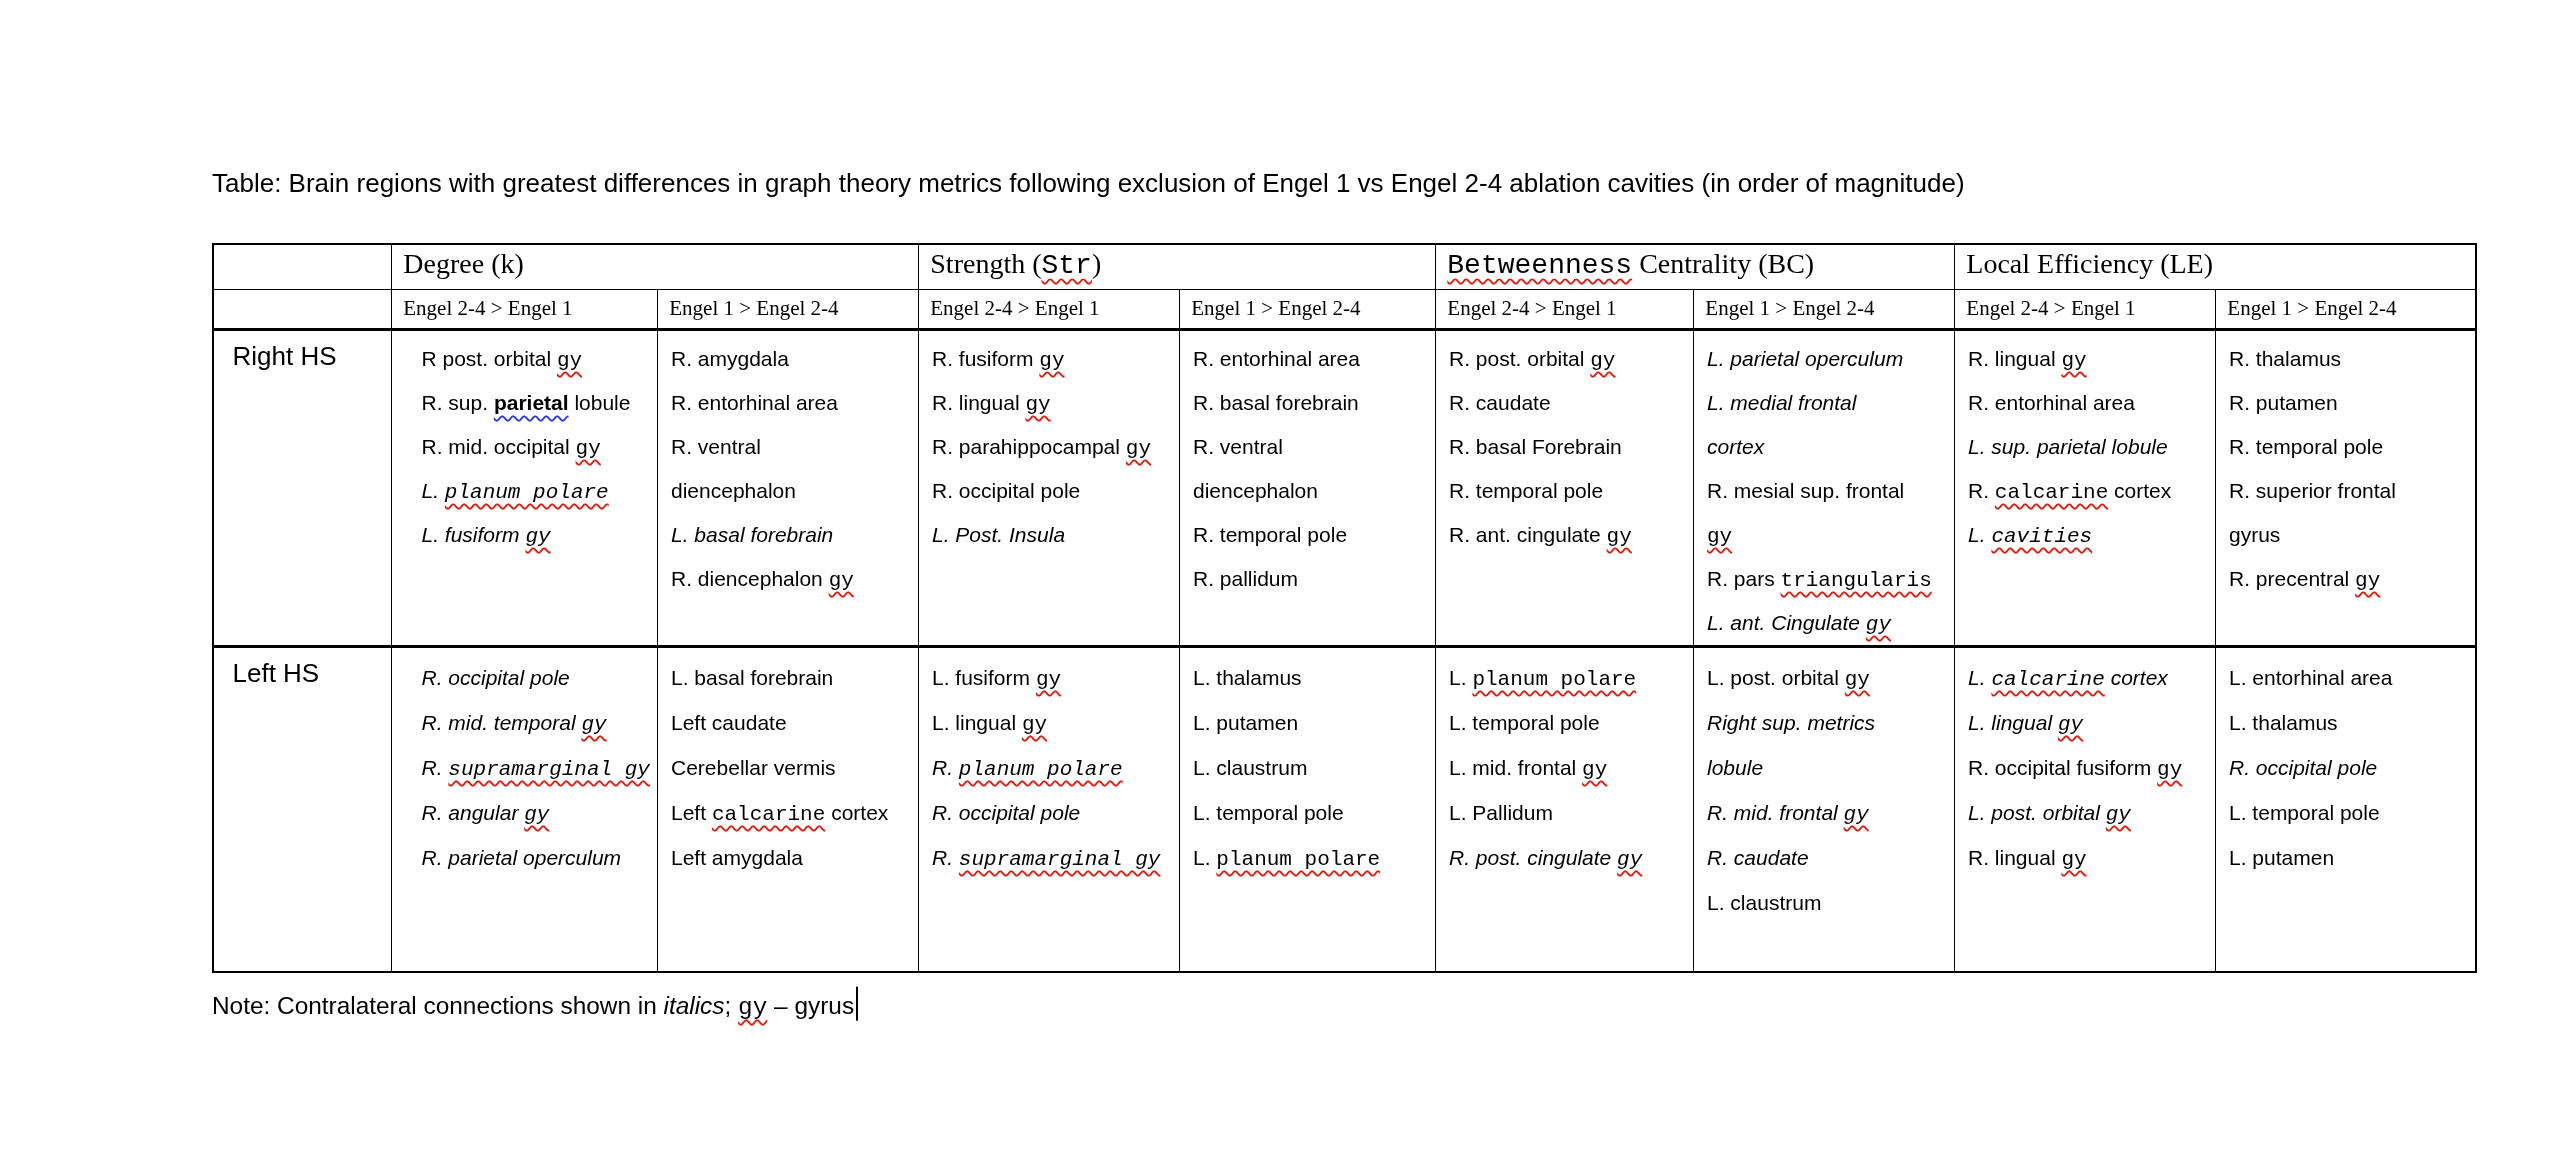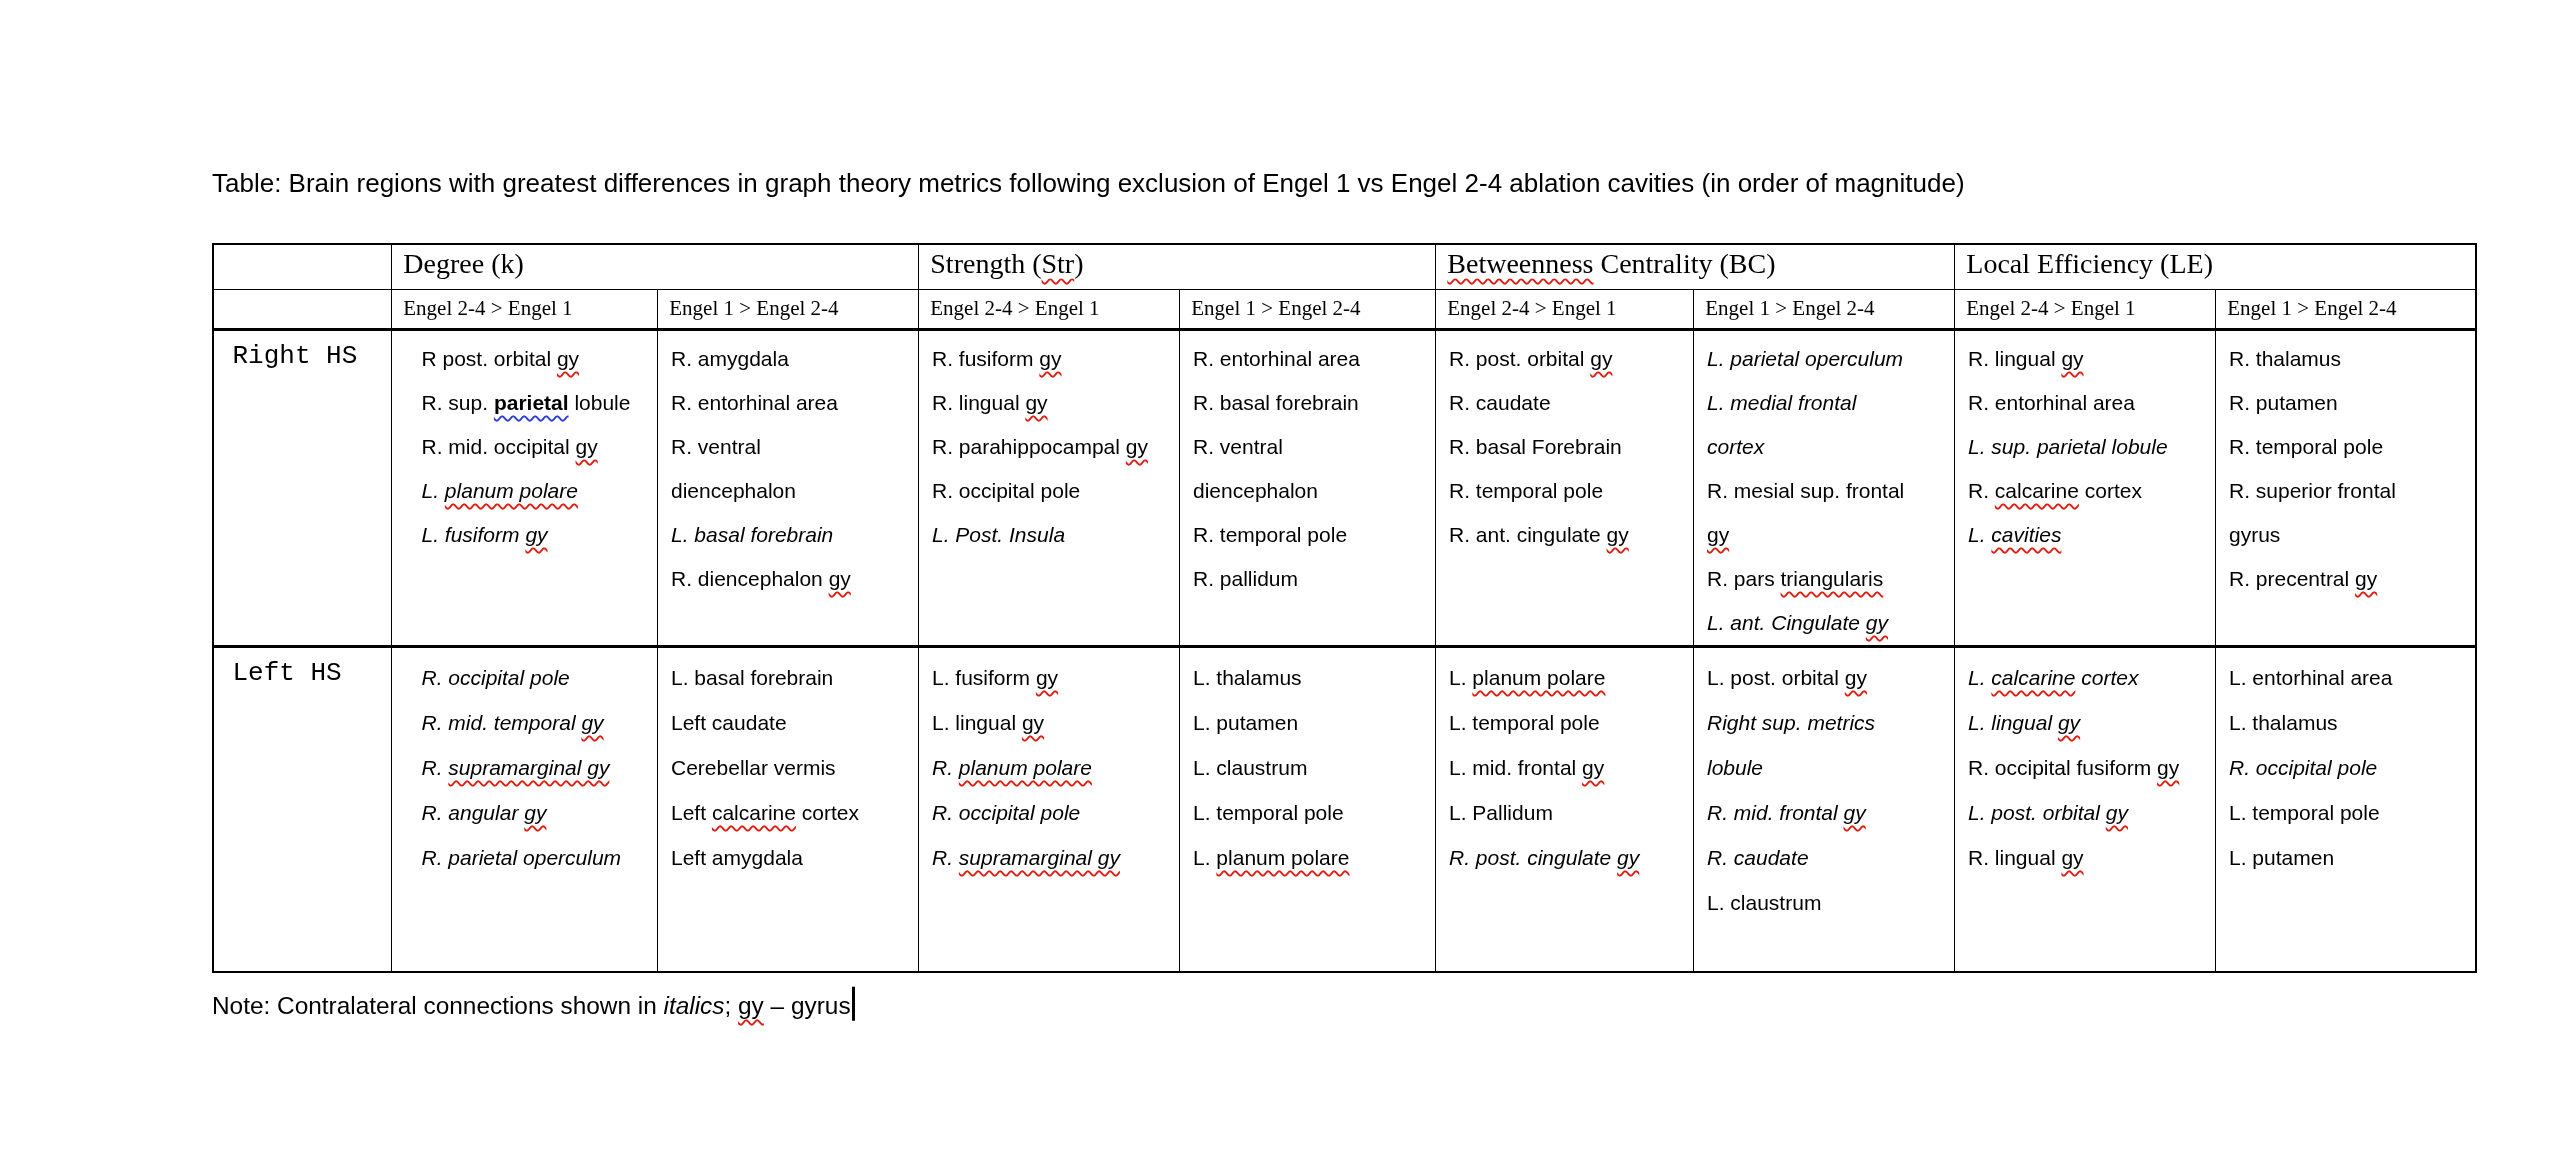--- a/index.html
+++ b/index.html
@@ -15,32 +15,32 @@
 
   tr.h1{height:45px;}
   tr.h2{height:40px;}
   tr.row-right{height:316px;}
   tr.row-left{height:325px;}
   tr.h2 td{border-bottom:3.4px solid #000;margin-top:28px;}
   tr.row-right td{border-bottom:3.4px solid #000;}
 
   td.metric{font-family:"Liberation Serif",serif;font-size:28px;padding:3.4px 0 0 11.8px;white-space:nowrap;}
   td.sub{font-family:"Liberation Serif",serif;font-size:21px;padding:6.7px 0 0 11.8px;white-space:nowrap;}
-  td.rowlabel{font-family:Liberation Mono, monospace;font-size:26px;padding:10px 0 0 18.5px;margin-top:42px;}
+  td.rowlabel{font-family:Liberation Sans, sans-serif;font-size:26px;padding:10px 0 0 18.5px;margin-top:42px;}
   td.bodycell{padding:6.7px 0 0 13.5px;font-size:21px;}
   td.bodycell.indent{padding-left:30px;}
 
   .line{white-space:nowrap;}
   .row-right .line{height:44px;line-height:44px;}
   .row-left  .line{height:45px;line-height:45px;}
   .it{font-style:italic;}
 
   .sq-red,.sq-blue{text-decoration-line:underline;text-decoration-style:wavy;
       text-decoration-thickness:2.1px;text-underline-offset:5px;text-decoration-skip-ink:none;}
-  .sq-red{text-decoration-color:var(--sq-red,#df1d10);}
+  .sq-red{text-decoration-color:var(--sq-red,#df1d10);font-family:Liberation Mono, monospace;}
   .sq-blue{text-decoration-color:var(--sq-blue,#2b3cd8);font-weight:bold;}
 
   .note{position:absolute;left:212px;top:980px;font-size:24.4px;white-space:nowrap;}
   .caret{display:inline-block;width:2.5px;height:34px;background:#000;margin-left:1.7px;transform:translateY(6.7px);}
 </style>
 </head>
 <body>
 
 <div class="page-title">Table: Brain regions with greatest differences in graph theory metrics following exclusion of Engel 1 vs Engel 2-4 ablation cavities (in order of magnitude)</div>
 

